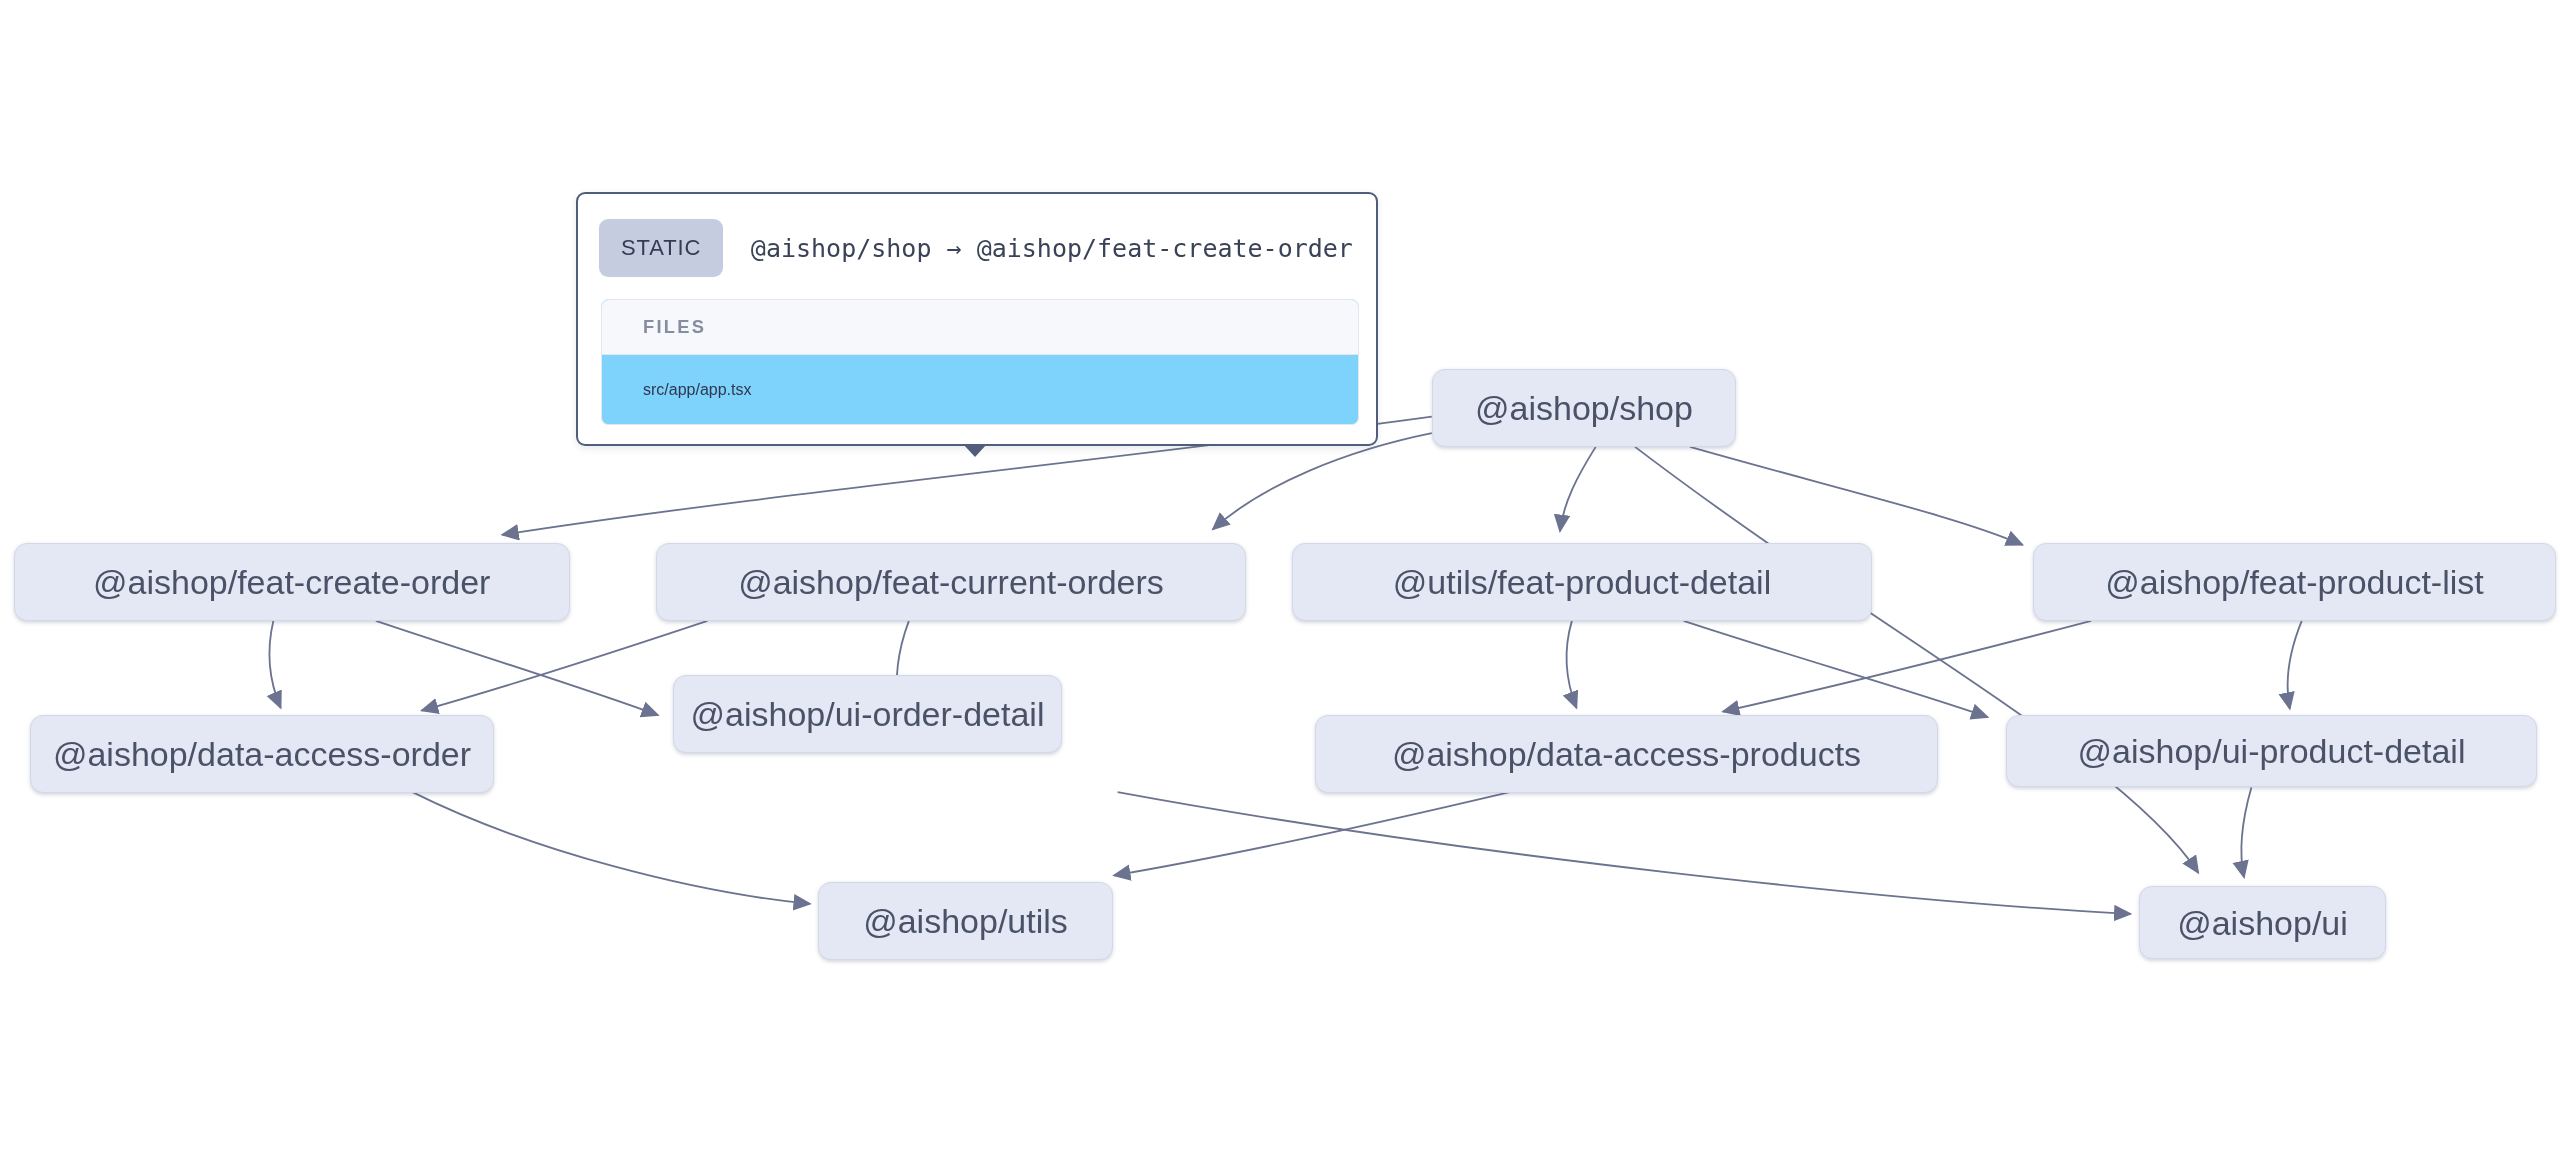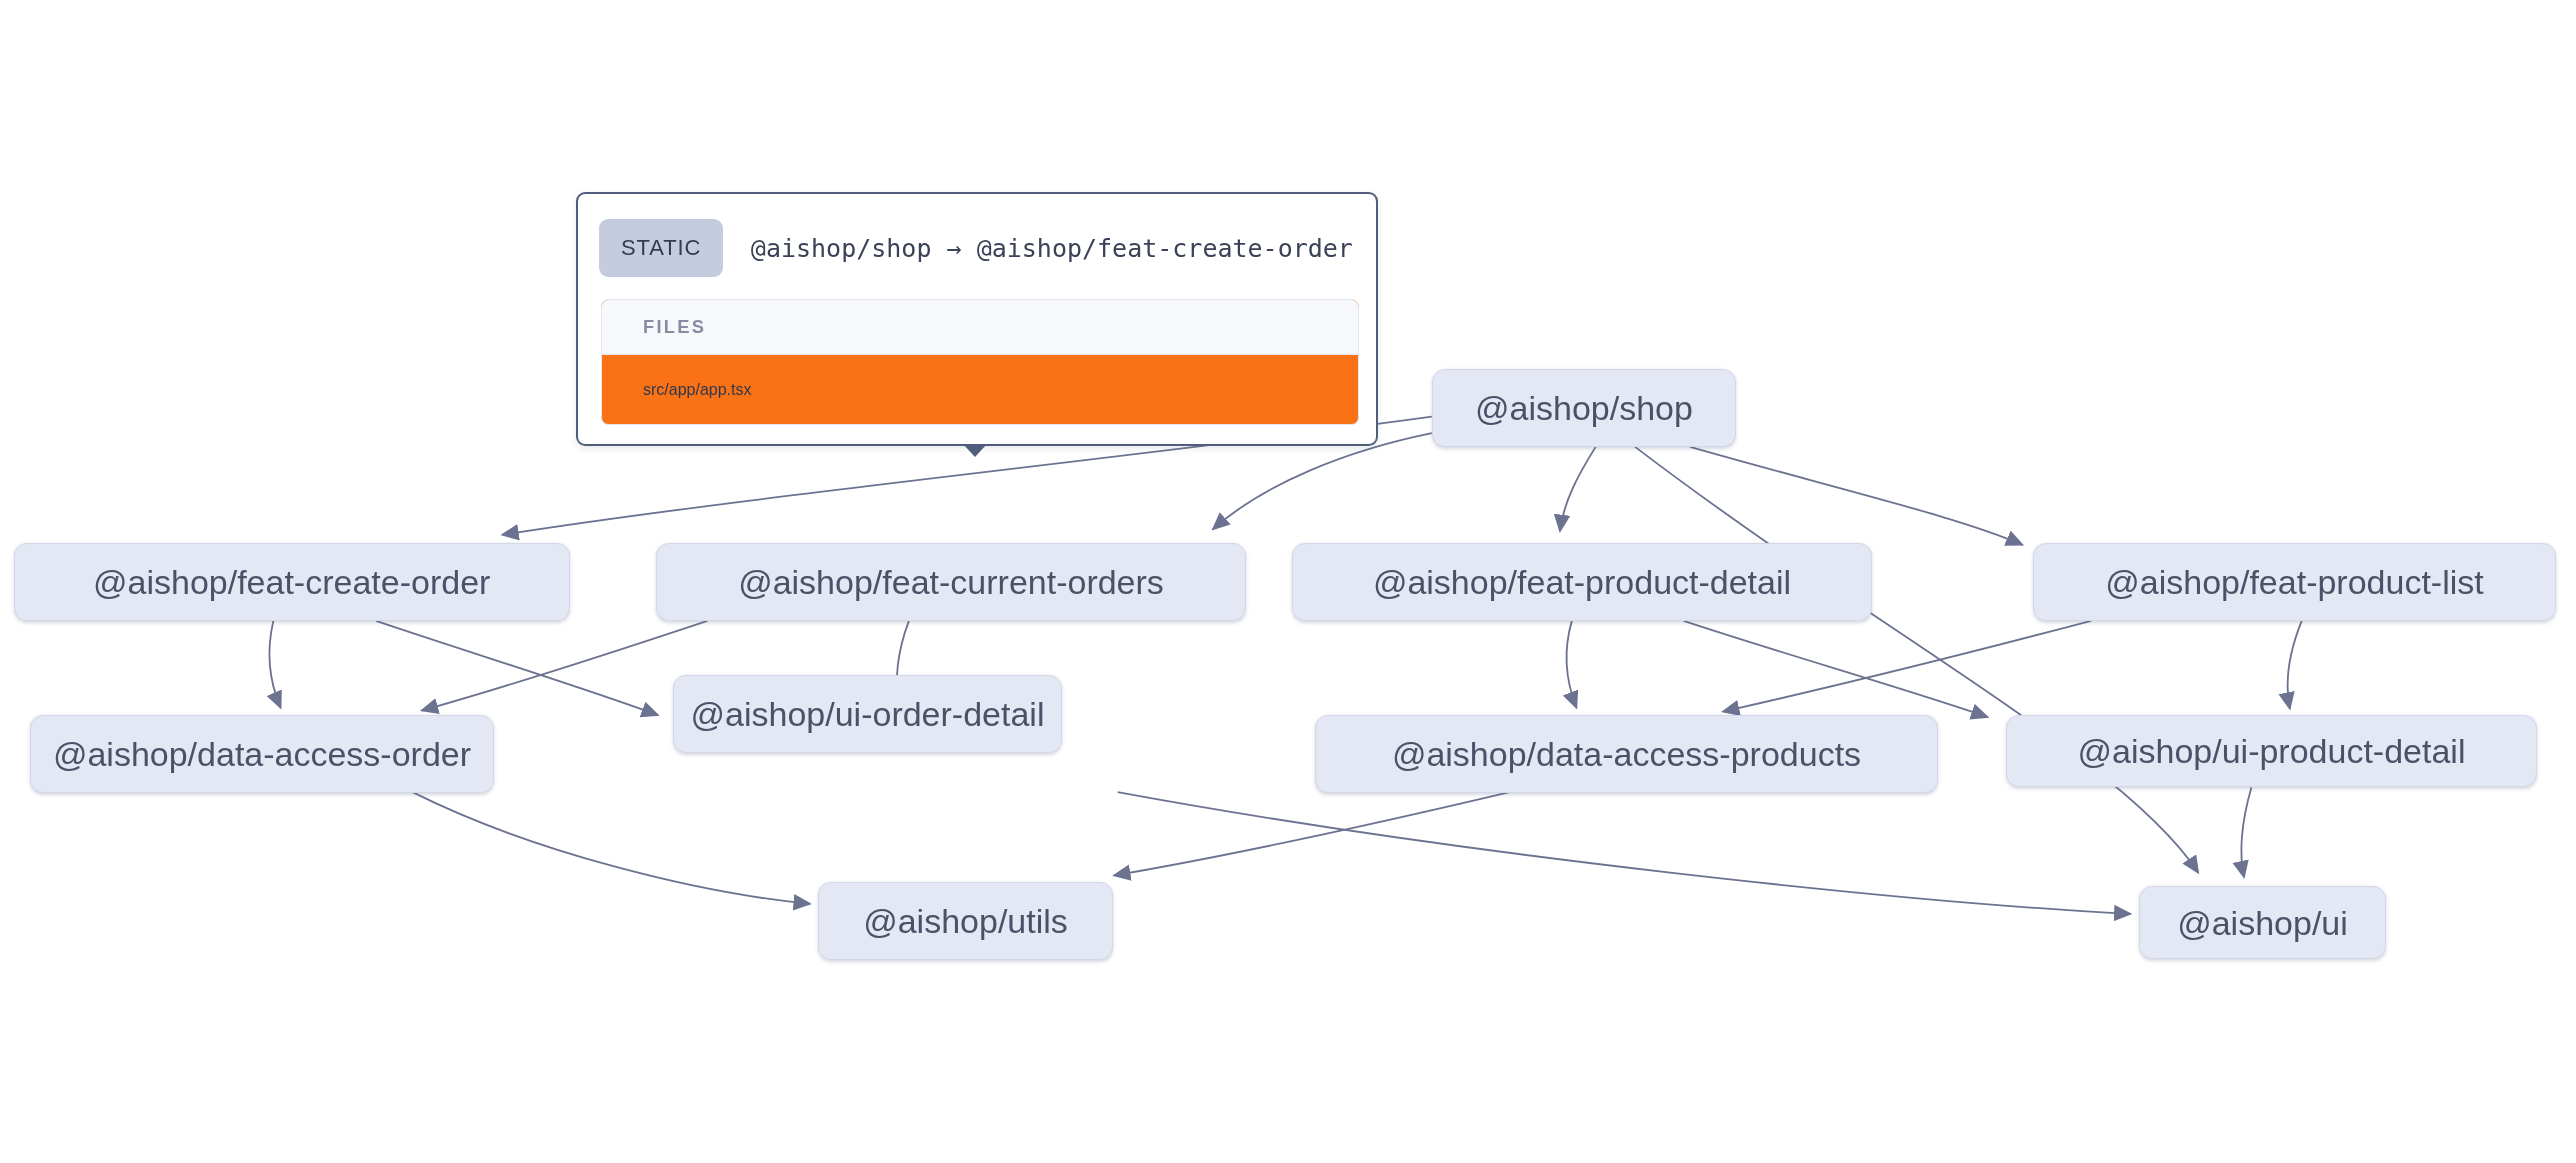--- a/index.html
+++ b/index.html
@@ -56,21 +56,21 @@
   .edge-title {
     margin-left: 27.5px;
     font-family: "DejaVu Sans Mono", "Liberation Mono", monospace;
     font-size: 25px; color: var(--title-text, #3a4257);
     white-space: nowrap;
   }
   .files-panel {
     position: absolute; left: 23px; top: 105px;
     width: 758px; height: 126px; box-sizing: border-box;
     border: 0.9px solid var(--panel-border, #e3e6f0);
-    border-radius: 7.3px; overflow: hidden; background: #f97316;
+    border-radius: 7.3px; overflow: hidden; background: #7dd3fc;
   }
   .files-header {
     box-sizing: border-box; height: 55px;
     background: var(--panel-header-bg, #f7f8fc);
     border-bottom: 0.9px solid var(--panel-border, #e3e6f0);
     display: flex; align-items: center; padding-left: 41px;
     color: var(--files-label, #868da1);
     font-size: 18.3px; letter-spacing: 2.3px; font-weight: bold;
   }
   .file-row {
@@ -105,21 +105,21 @@
       <path d="M450,865 C580,930 760,975 884,987" class="edge" marker-end="url(#arrow)"></path>
       <path d="M1648,865 C1500,900 1350,933 1216,956" class="edge" marker-end="url(#arrow)"></path>
       <path d="M1220,865 C1600,935 2080,985 2326,998" class="edge" marker-end="url(#arrow)"></path>
       <path d="M2458,860 C2448,895 2444,930 2450,958" class="edge" marker-end="url(#arrow)"></path>
     </svg>
 
   <div id="nodes-layer">
       <div class="node" style="left: 1432px; top: 369px; width: 304px; height: 78px;">@aishop/shop</div>
       <div class="node" style="left: 13.7px; top: 543px; width: 556px; height: 78px;">@aishop/feat-create-order</div>
       <div class="node" style="left: 656px; top: 543px; width: 590px; height: 78px;">@aishop/feat-current-orders</div>
-      <div class="node" style="left: 1292px; top: 543px; width: 580px; height: 78px;">@aishop/feat-product-detail</div>
+      <div class="node" style="left: 1292px; top: 543px; width: 580px; height: 78px;">@utils/feat-product-detail</div>
       <div class="node" style="left: 2033px; top: 543px; width: 523px; height: 78px;">@aishop/feat-product-list</div>
       <div class="node" style="left: 30px; top: 715px; width: 464px; height: 78px;">@aishop/data-access-order</div>
       <div class="node" style="left: 673px; top: 675px; width: 389px; height: 78px;">@aishop/ui-order-detail</div>
       <div class="node" style="left: 1315px; top: 715px; width: 623px; height: 78px;">@aishop/data-access-products</div>
       <div class="node" style="left: 2006px; top: 715px; width: 531px; height: 72px;">@aishop/ui-product-detail</div>
       <div class="node" style="left: 818px; top: 882px; width: 295px; height: 78px;">@aishop/utils</div>
       <div class="node" style="left: 2139px; top: 886px; width: 247px; height: 73px;">@aishop/ui</div>
     </div>
 
   <div class="tooltip">

